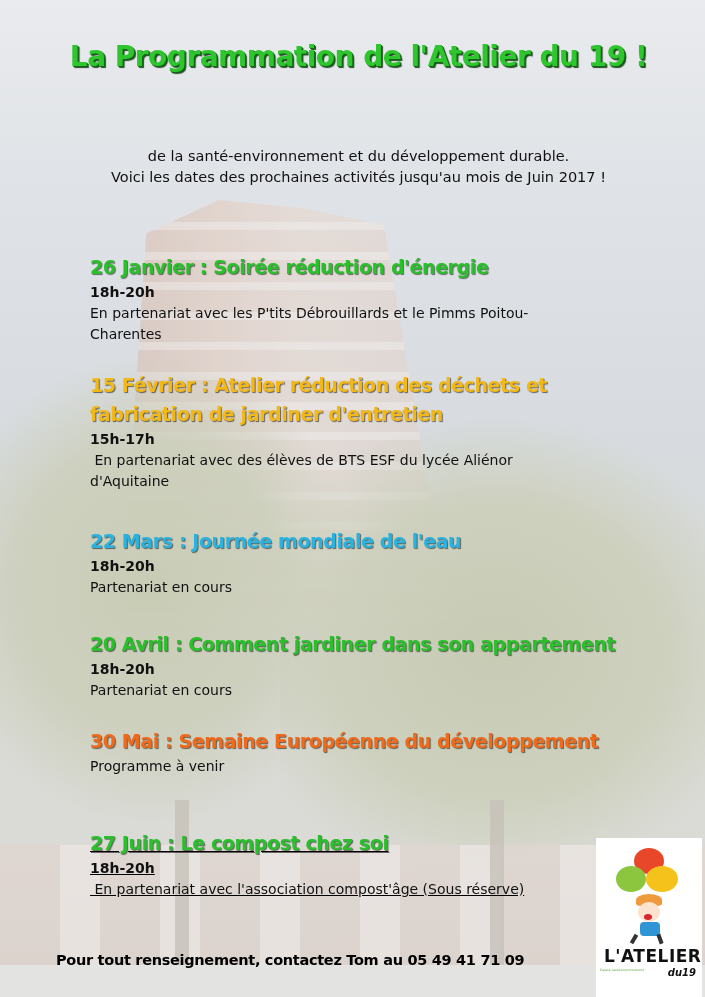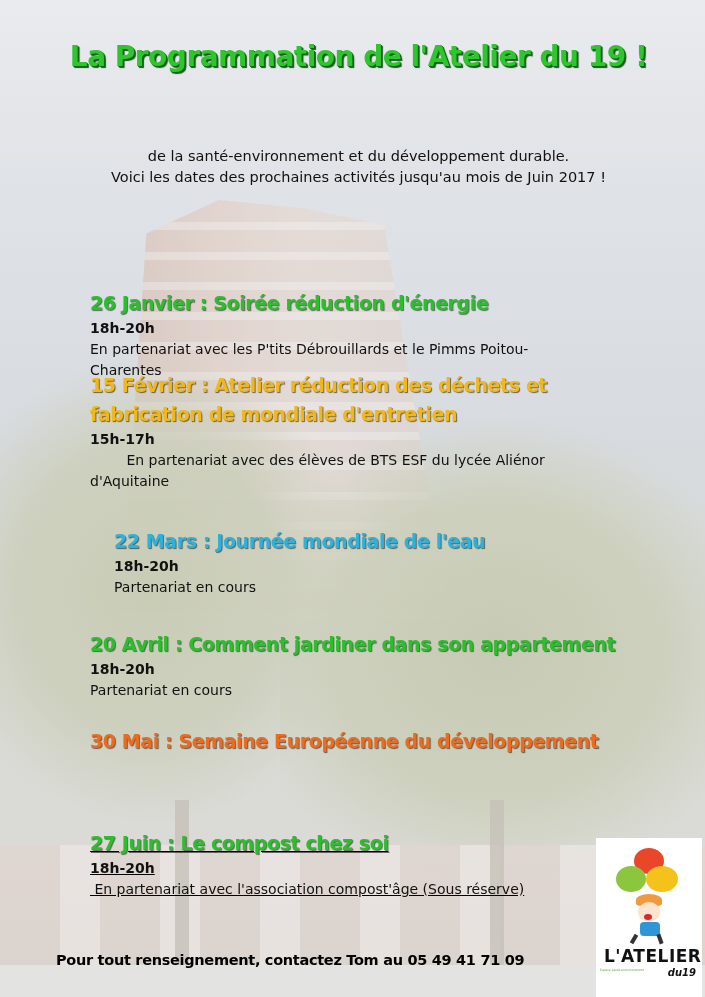--- a/index.html
+++ b/index.html
@@ -91,49 +91,50 @@
   <div class="bg-ground"></div>
 
   <div class="content">
     <div class="title">La Programmation de l'Atelier du 19 !</div>
 
     <div class="intro">
       <div>de la santé-environnement et du développement durable.</div>
       <div>Voici les dates des prochaines activités jusqu'au mois de Juin 2017 !</div>
     </div>
 
-    <div class="event" style="top:253px;margin-top:36px;">
+    <div class="event" style="top:253px;">
       <div class="event-title" style="color:#29c02b;">26 Janvier : Soirée réduction d'énergie</div>
       <div class="event-time">18h-20h</div>
       <div class="event-desc">En partenariat avec les P'tits Débrouillards et le Pimms Poitou-</div>
       <div class="event-desc">Charentes</div>
     </div>
 
     <div class="event" style="top:371px;">
       <div class="event-title" style="color:#f2b817;">15 Février : Atelier réduction des déchets et</div>
-      <div class="event-title" style="color:#f2b817;">fabrication de mondiale d'entretien</div>
+      <div class="event-title" style="color:#f2b817;">fabrication de jardiner d'entretien</div>
       <div class="event-time">15h-17h</div>
-      <div class="event-desc" style="white-space:pre;margin-left:32px;"> En partenariat avec des élèves de BTS ESF du lycée Aliénor</div>
+      <div class="event-desc" style="white-space:pre;"> En partenariat avec des élèves de BTS ESF du lycée Aliénor</div>
       <div class="event-desc">d'Aquitaine</div>
     </div>
 
-    <div class="event" style="top:527px;margin-left:24px;">
+    <div class="event" style="top:527px;">
       <div class="event-title" style="color:#2ab3e0;">22 Mars : Journée mondiale de l'eau</div>
       <div class="event-time">18h-20h</div>
       <div class="event-desc">Partenariat en cours</div>
     </div>
 
     <div class="event" style="top:630px;">
       <div class="event-title" style="color:#29c02b;">20 Avril : Comment jardiner dans son appartement</div>
       <div class="event-time">18h-20h</div>
       <div class="event-desc">Partenariat en cours</div>
     </div>
 
     <div class="event" style="top:727px;">
       <div class="event-title" style="color:#ef6a1a;">30 Mai : Semaine Européenne du développement</div>
+      <div class="event-desc">Programme à venir</div>
     </div>
 
     <div class="event" style="top:829px;text-decoration:underline;">
       <div class="event-title" style="color:#29c02b;">27 Juin : Le compost chez soi</div>
       <div class="event-time">18h-20h</div>
       <div class="event-desc" style="white-space:pre;"> En partenariat avec l'association compost'âge (Sous réserve)</div>
     </div>
 
     <div class="footer">Pour tout renseignement, contactez Tom au 05 49 41 71 09</div>
 

